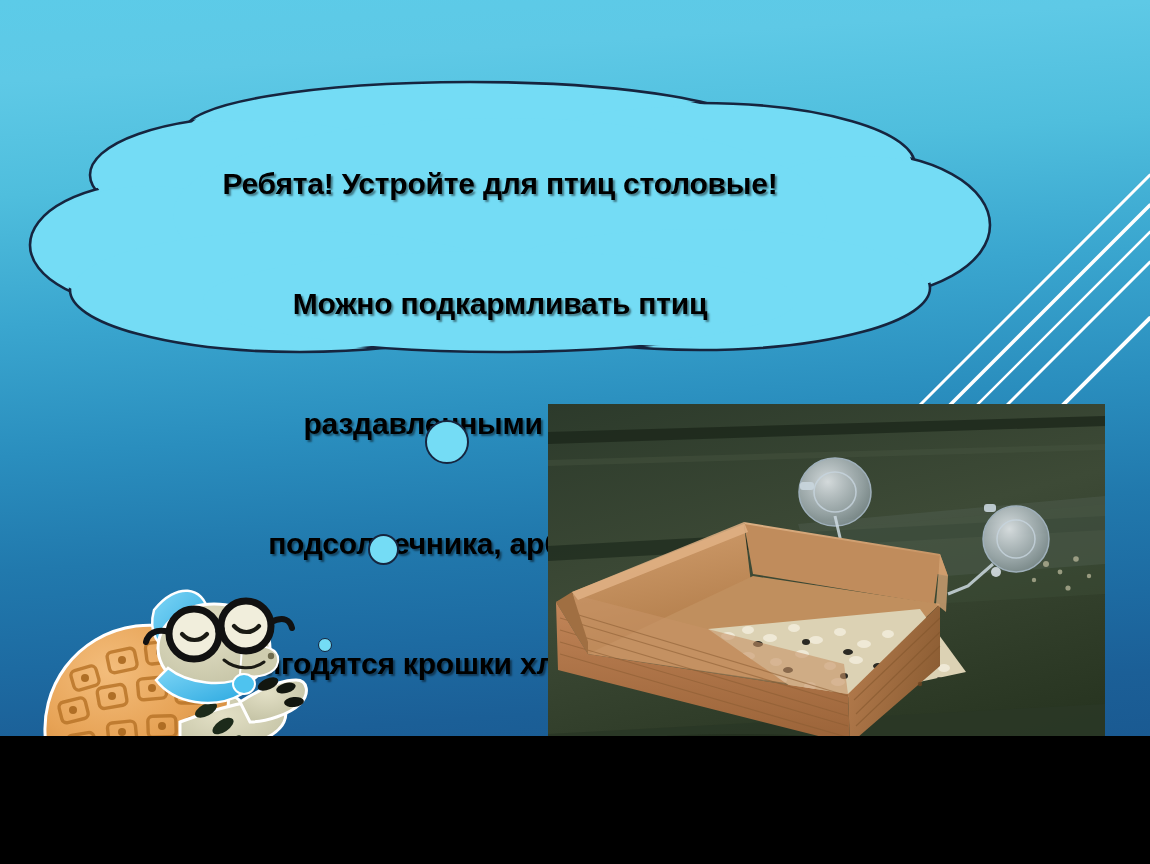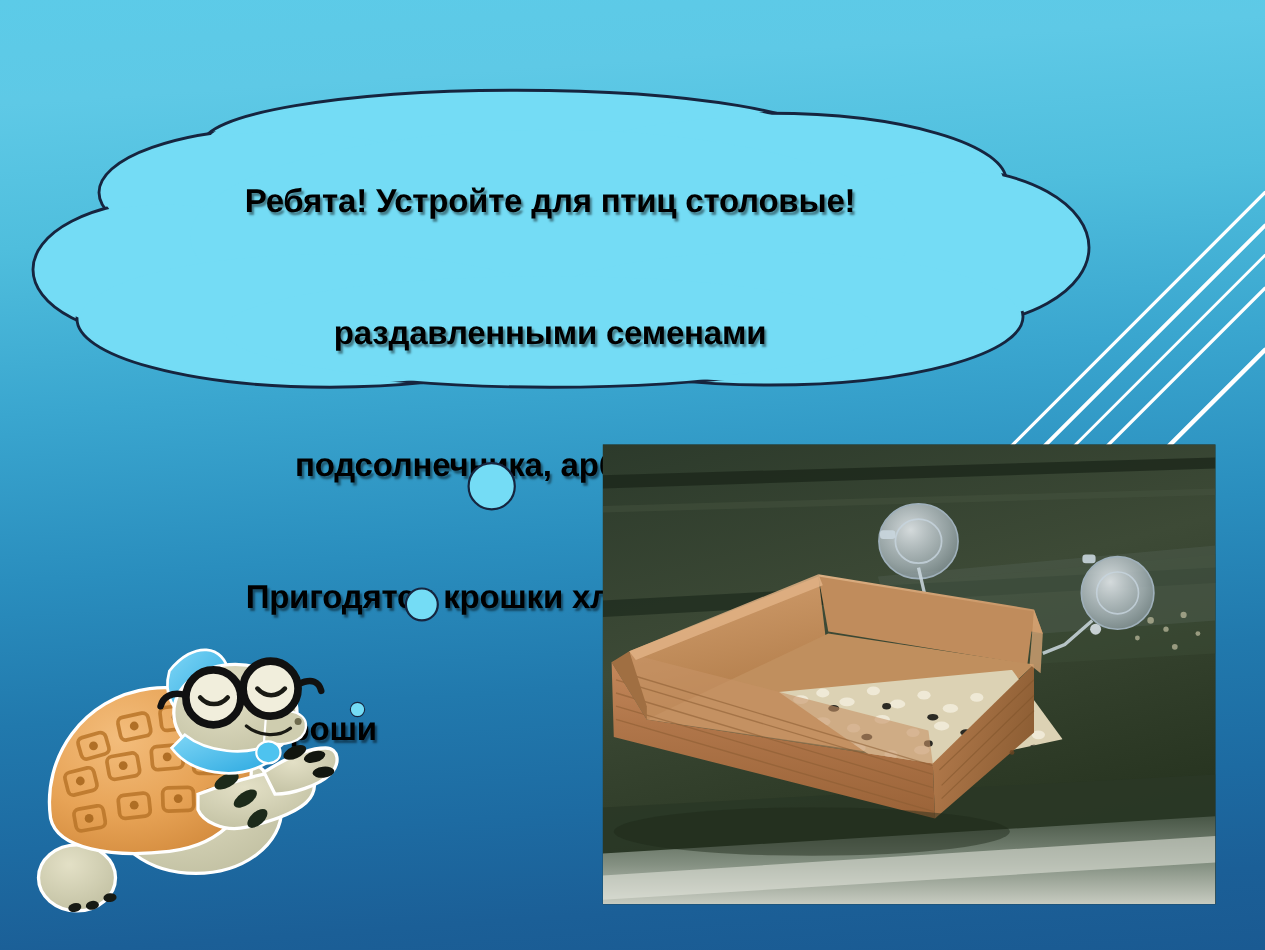--- a/index.html
+++ b/index.html
@@ -4,21 +4,21 @@
 <title>Слайд</title>
 <style>
   html, body {
     margin: 0;
     padding: 0;
     background: #000;
   }
   .slide {
     position: relative;
     width: 1150px;
-    height: 864px;
+    height: 736px;
     overflow: hidden;
     font-family: "Liberation Sans", sans-serif;
     
     background:
       linear-gradient(176deg,
         #5ccbe8 0%,
         #5ec9e6 10%,
         #4fbedd 24%,
         #3aa6cf 40%,
         #2a8ebe 56%,
@@ -131,20 +131,21 @@
         <ellipse cx="500" cy="215" rx="327" ry="97"></ellipse>
         <ellipse cx="300" cy="290" rx="227" ry="59"></ellipse>
         <ellipse cx="700" cy="288" rx="227" ry="59"></ellipse>
         <ellipse cx="500" cy="300" rx="297" ry="49"></ellipse>
       </g>
     </svg>
   </div>
 
   <div class="cloud-text">
     <span class="ln">Ребята! Устройте для птиц столовые!</span>
+    <span class="ln">Можно подкармливать птиц</span>
     <span class="ln">раздавленными семенами</span>
     <span class="ln">подсолнечника, арбуза, тыквы.</span>
     <span class="ln">Пригодятся крошки хлеба. Для синиц</span>
     <span class="ln spread">
       <span>очень хороши</span>
       <span>кусочки</span>
     </span>
     
   </div>
 

